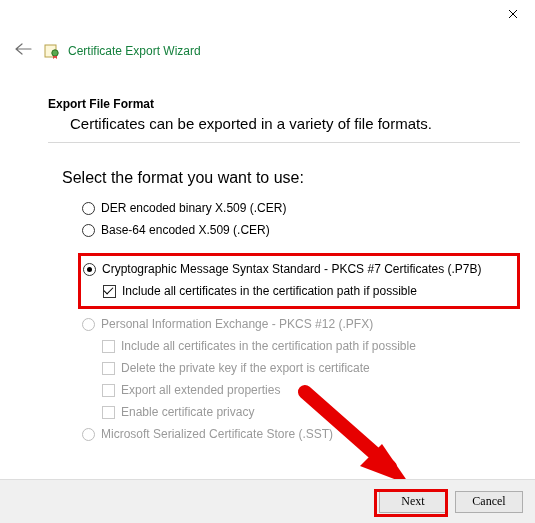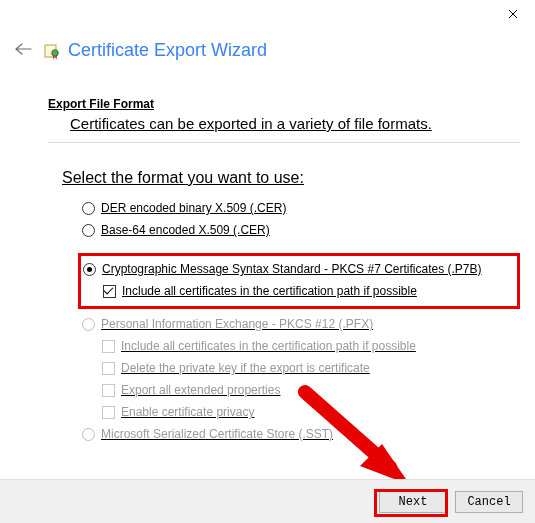--- a/index.html
+++ b/index.html
@@ -40,26 +40,25 @@
     color: #606060;
     padding: 2px 8px 2px 4px;
     font-weight: 100;
   }
   .wiz-icon {
     width: 16px;
     height: 16px;
     margin: 0 8px 0 4px;
   }
   .wiz-title {
-    font-size: 18px;
-    color: #3b82f6;
+    font-size: 12px;
+    color: #15803d;
   }
   .content {
     padding: 22px 15px 0 48px;
-    text-decoration: underline;
   }
   .heading {
     font-size: 12px;
     font-weight: 600;
     color: #000;
   }
   .subheading {
     font-size: 15px;
     color: #000;
     padding: 4px 0 0 22px;
@@ -137,21 +136,21 @@
     align-items: center;
     padding-right: 12px;
     gap: 8px;
   }
   .btn {
     min-width: 68px;
     height: 22px;
     border: 1px solid #aeaeae;
     background: #e9e9e9;
     font-size: 12px;
-    font-family: Liberation Mono, monospace;
+    font-family: Liberation Serif, serif;
     padding: 0 10px;
     display: inline-flex;
     align-items: center;
     justify-content: center;
     cursor: default;
   }
   .btn-hl {
     position: absolute;
     border: 3px solid #e60000;
     pointer-events: none;

